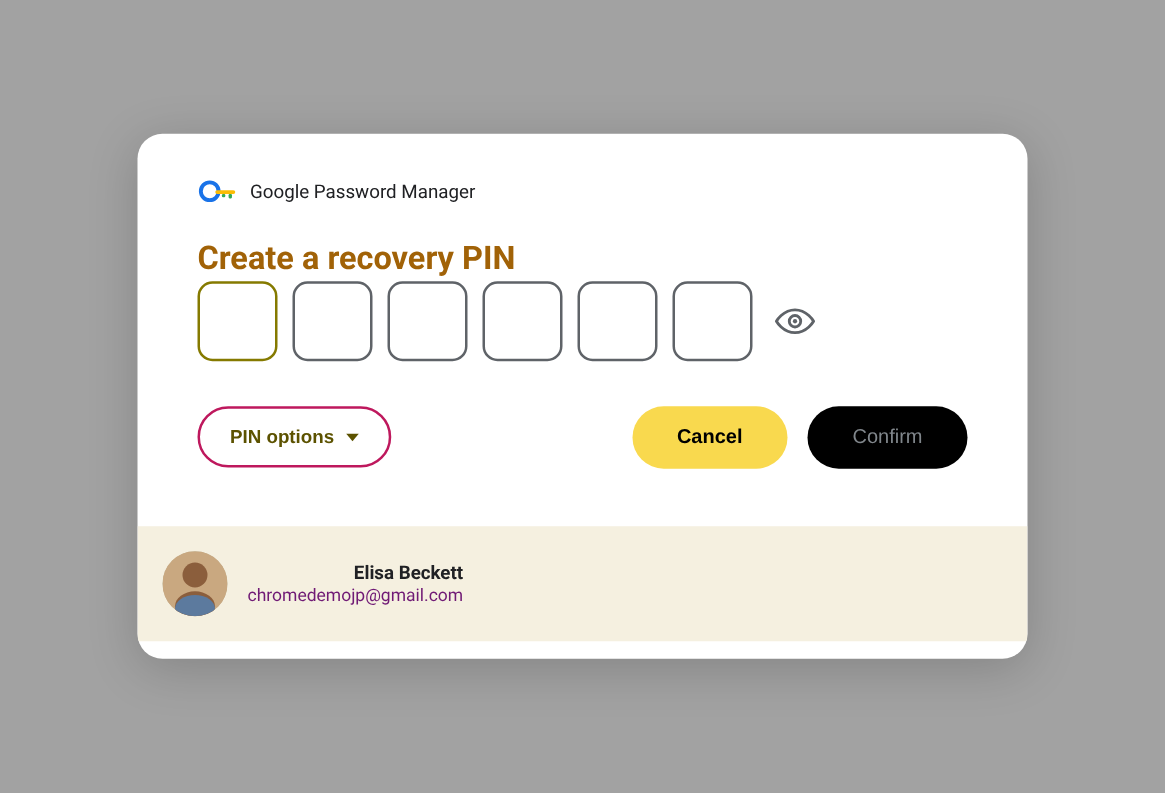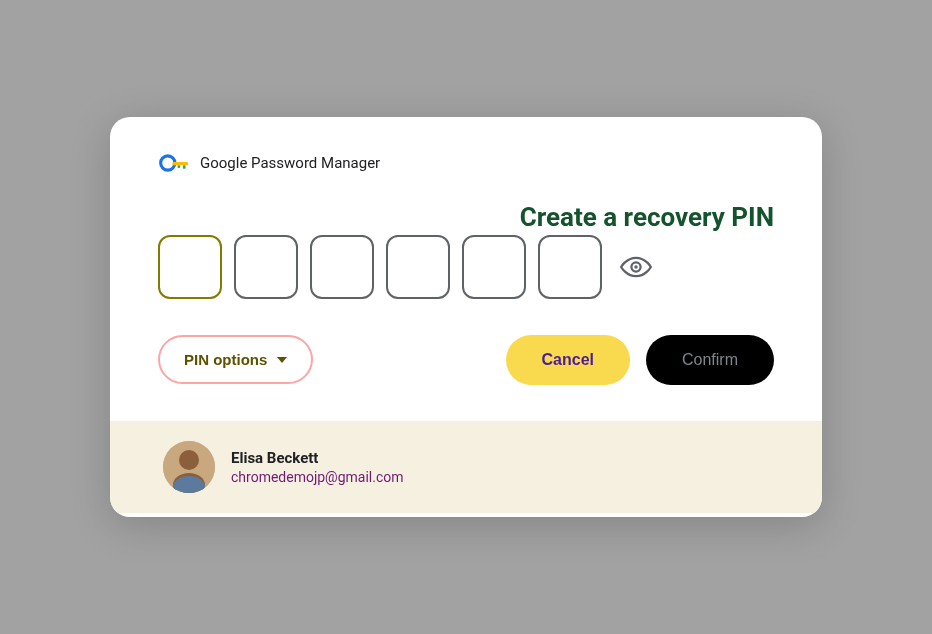--- a/index.html
+++ b/index.html
@@ -58,23 +58,22 @@
 
     .header-title {
       font-size: 15px;
       color: #202124;
       font-weight: 400;
     }
 
     .dialog-title {
       font-size: 26px;
       font-weight: 700;
-      color: #14532d;
+      color: #a16207;
       line-height: 1.3;
-      text-align: right;
     }
 
     .dialog-subtitle {
       font-size: 16px;
       color: #3c4043;
       margin-bottom: 32px;
       line-height: 1.5;
     }
 
     .pin-row {
@@ -119,21 +118,21 @@
 
     .dialog-actions {
       display: flex;
       align-items: center;
       justify-content: space-between;
       margin-bottom: 0;
       padding-bottom: 32px;
     }
 
     .btn-pin-options {
-      border: 2px solid #fca5a5;
+      border: 2px solid #be185d;
       background: transparent;
       color: #5c5200;
       font-size: 15px;
       font-weight: 600;
       padding: 14px 24px;
       border-radius: 40px;
       cursor: pointer;
       display: flex;
       align-items: center;
       gap: 10px;
@@ -150,46 +149,47 @@
     }
 
     .action-buttons {
       display: flex;
       gap: 16px;
     }
 
     .btn-cancel {
       background: #f9d94e;
       border: none;
-      color: #4c1d95;
+      color: #000000;
       font-size: 16px;
       font-weight: 700;
       padding: 16px 36px;
       border-radius: 40px;
       cursor: pointer;
     }
 
     .btn-confirm {
       background: #000000;
       border: none;
       color: #80868b;
       font-size: 16px;
       font-weight: 500;
       padding: 16px 36px;
       border-radius: 40px;
       cursor: not-allowed;
     }
 
     .user-footer {
       background: #f5f0e0;
-      margin: 4px -48px;
-      padding: 20px 53px;
+      margin: 14px -48px;
+      padding: 20px 20px;
       display: flex;
       align-items: center;
       gap: 16px;
+      text-align: right;
     }
 
     .avatar {
       width: 52px;
       height: 52px;
       border-radius: 50%;
       overflow: hidden;
       flex-shrink: 0;
       background: #c0b090;
     }

